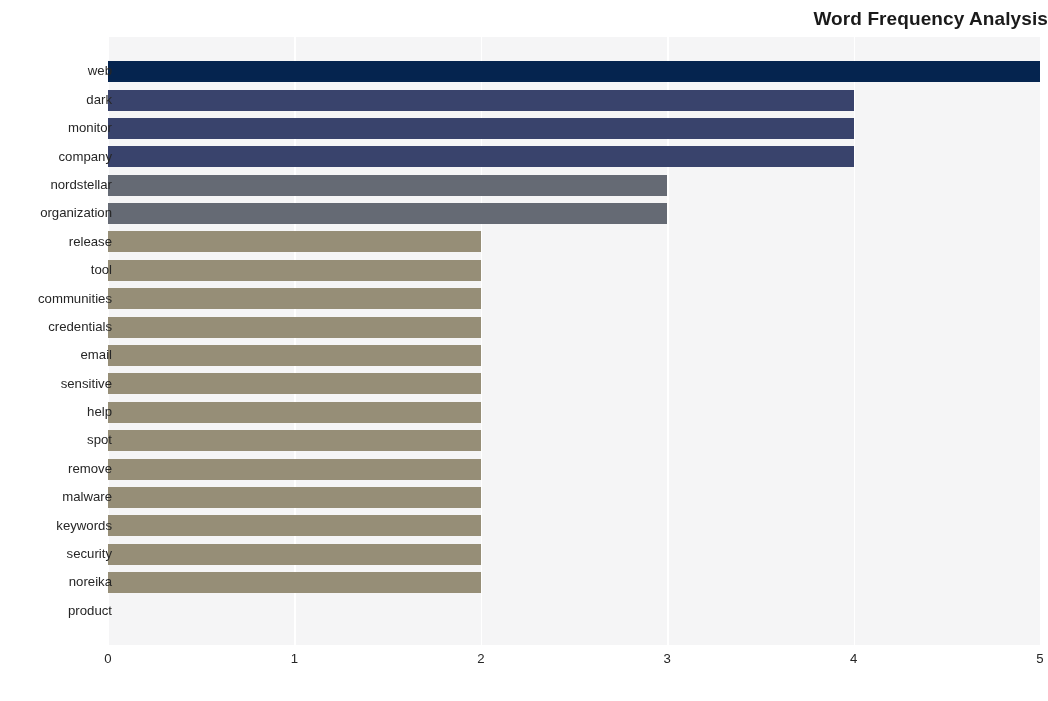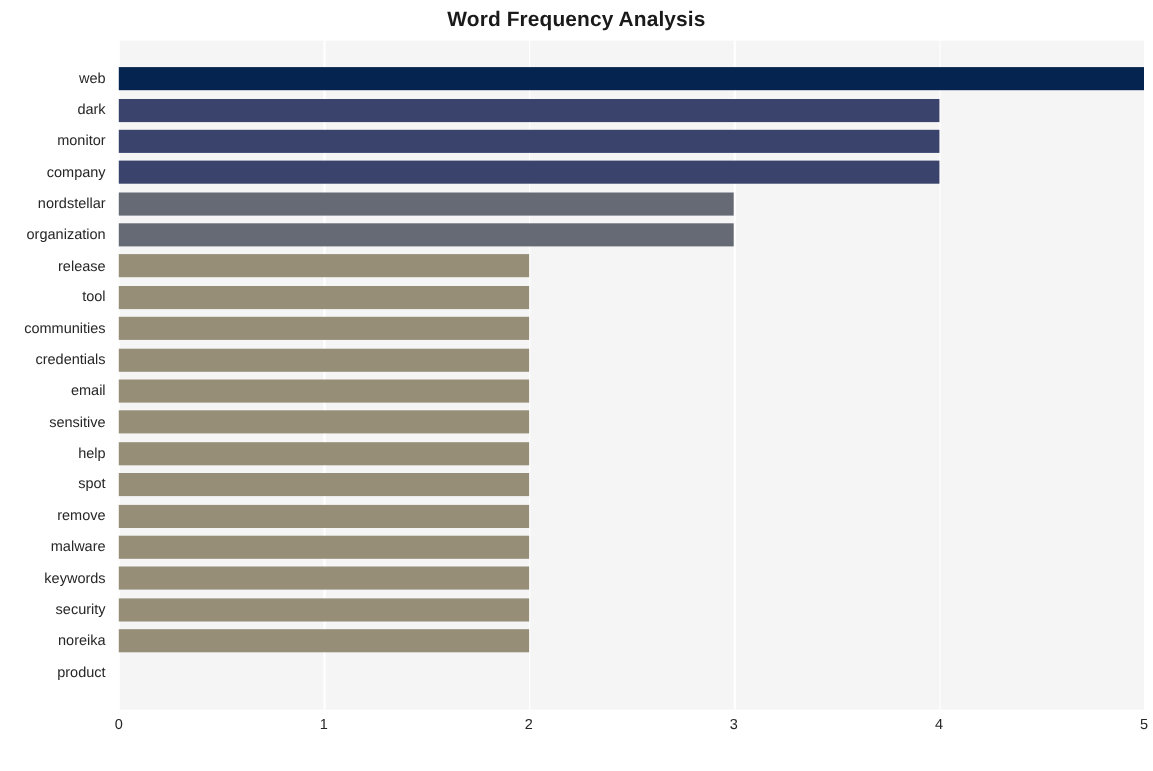--- a/index.html
+++ b/index.html
@@ -21,21 +21,21 @@
     height: 701px;
     background: #ffffff;
   }
 
   
   #chart-title {
     position: absolute;
     left: 0;
     top: 6px;
     width: 1048px;
-    text-align: center;
+    text-align: right;
     font-size: 19px;
     font-weight: bold;
     color: #1a1a1a;
     letter-spacing: 0.1px;
     line-height: 26px;
   }
 
   
   #plot-area {
     position: absolute;
@@ -70,21 +70,21 @@
   .bar {
     position: absolute;
     left: 0;
     top: 3.7px;
     height: 21px;
   }
 
   
   #y-labels {
     position: absolute;
-    left: 0;
+    left: 16px;
     top: 37px;
     width: 102px;
     height: 608px;
   }
   .y-label {
     position: absolute;
     right: 0;
     width: 102px;
     text-align: right;
     font-size: 13.2px;

